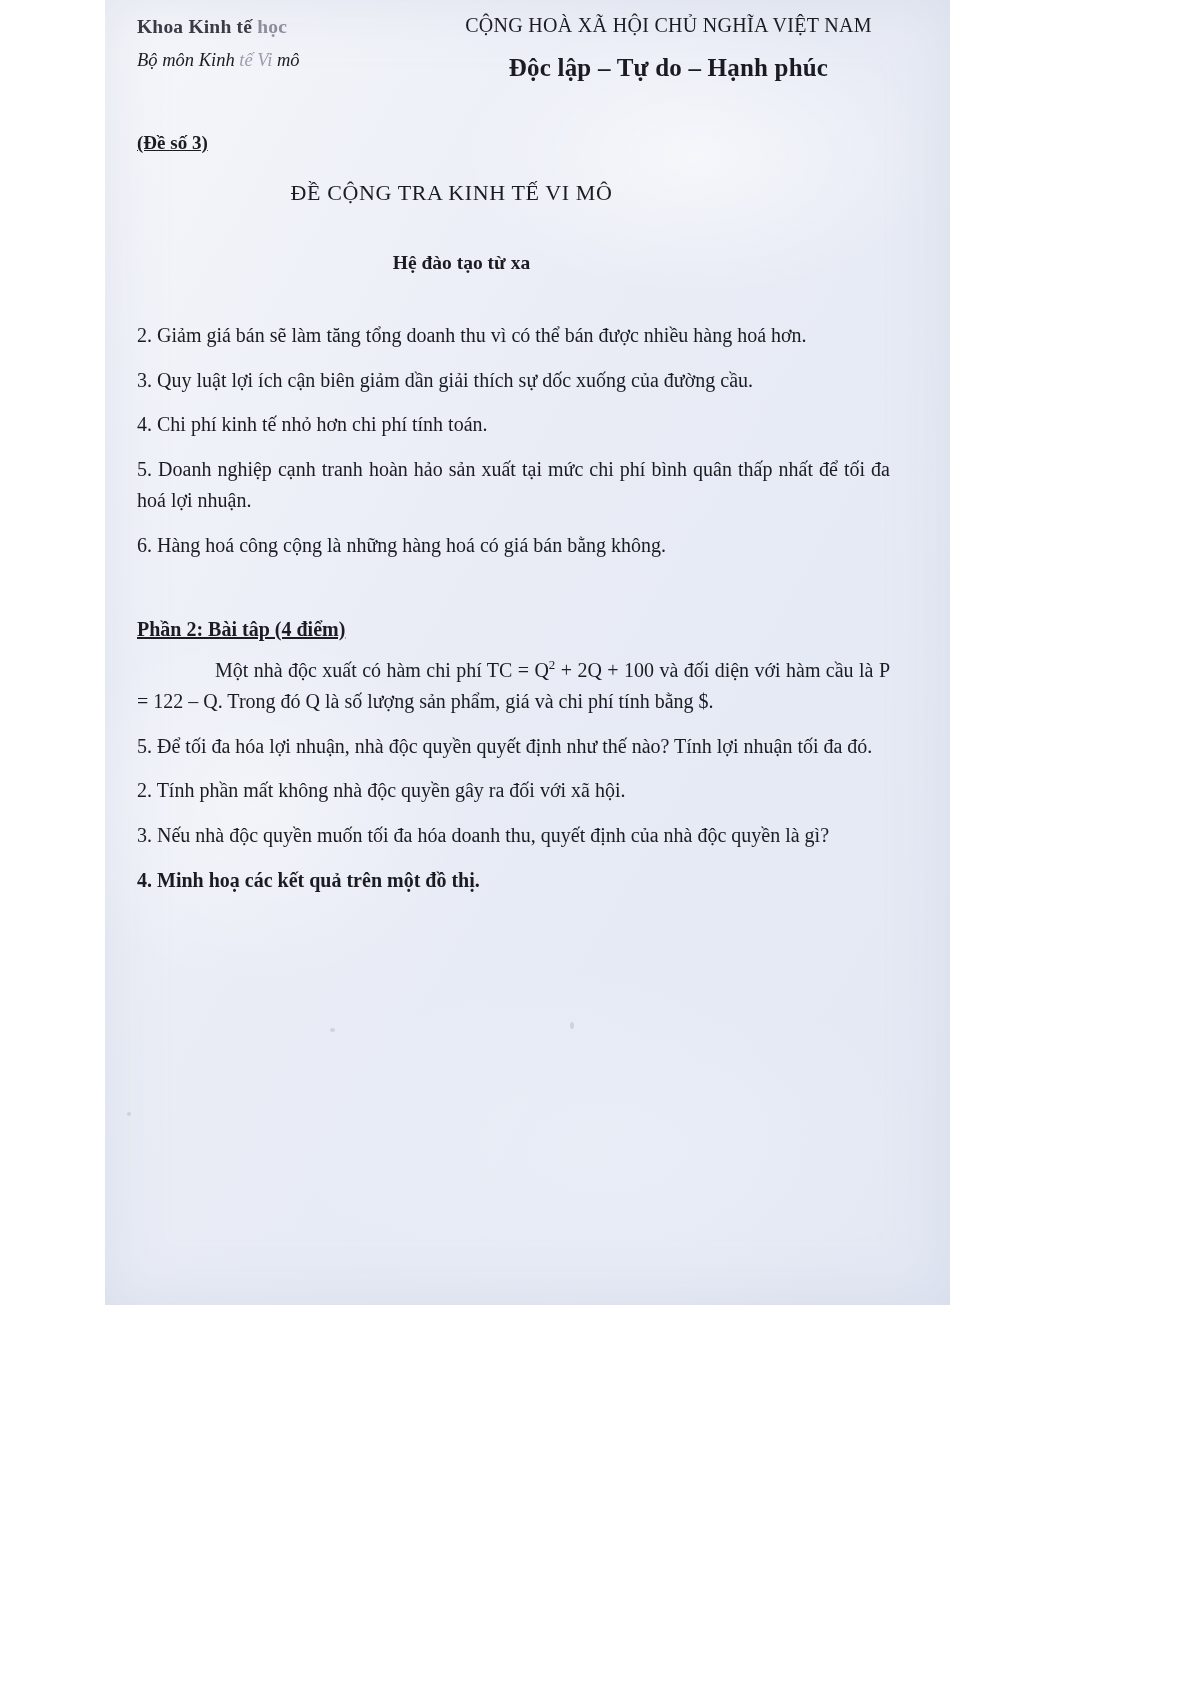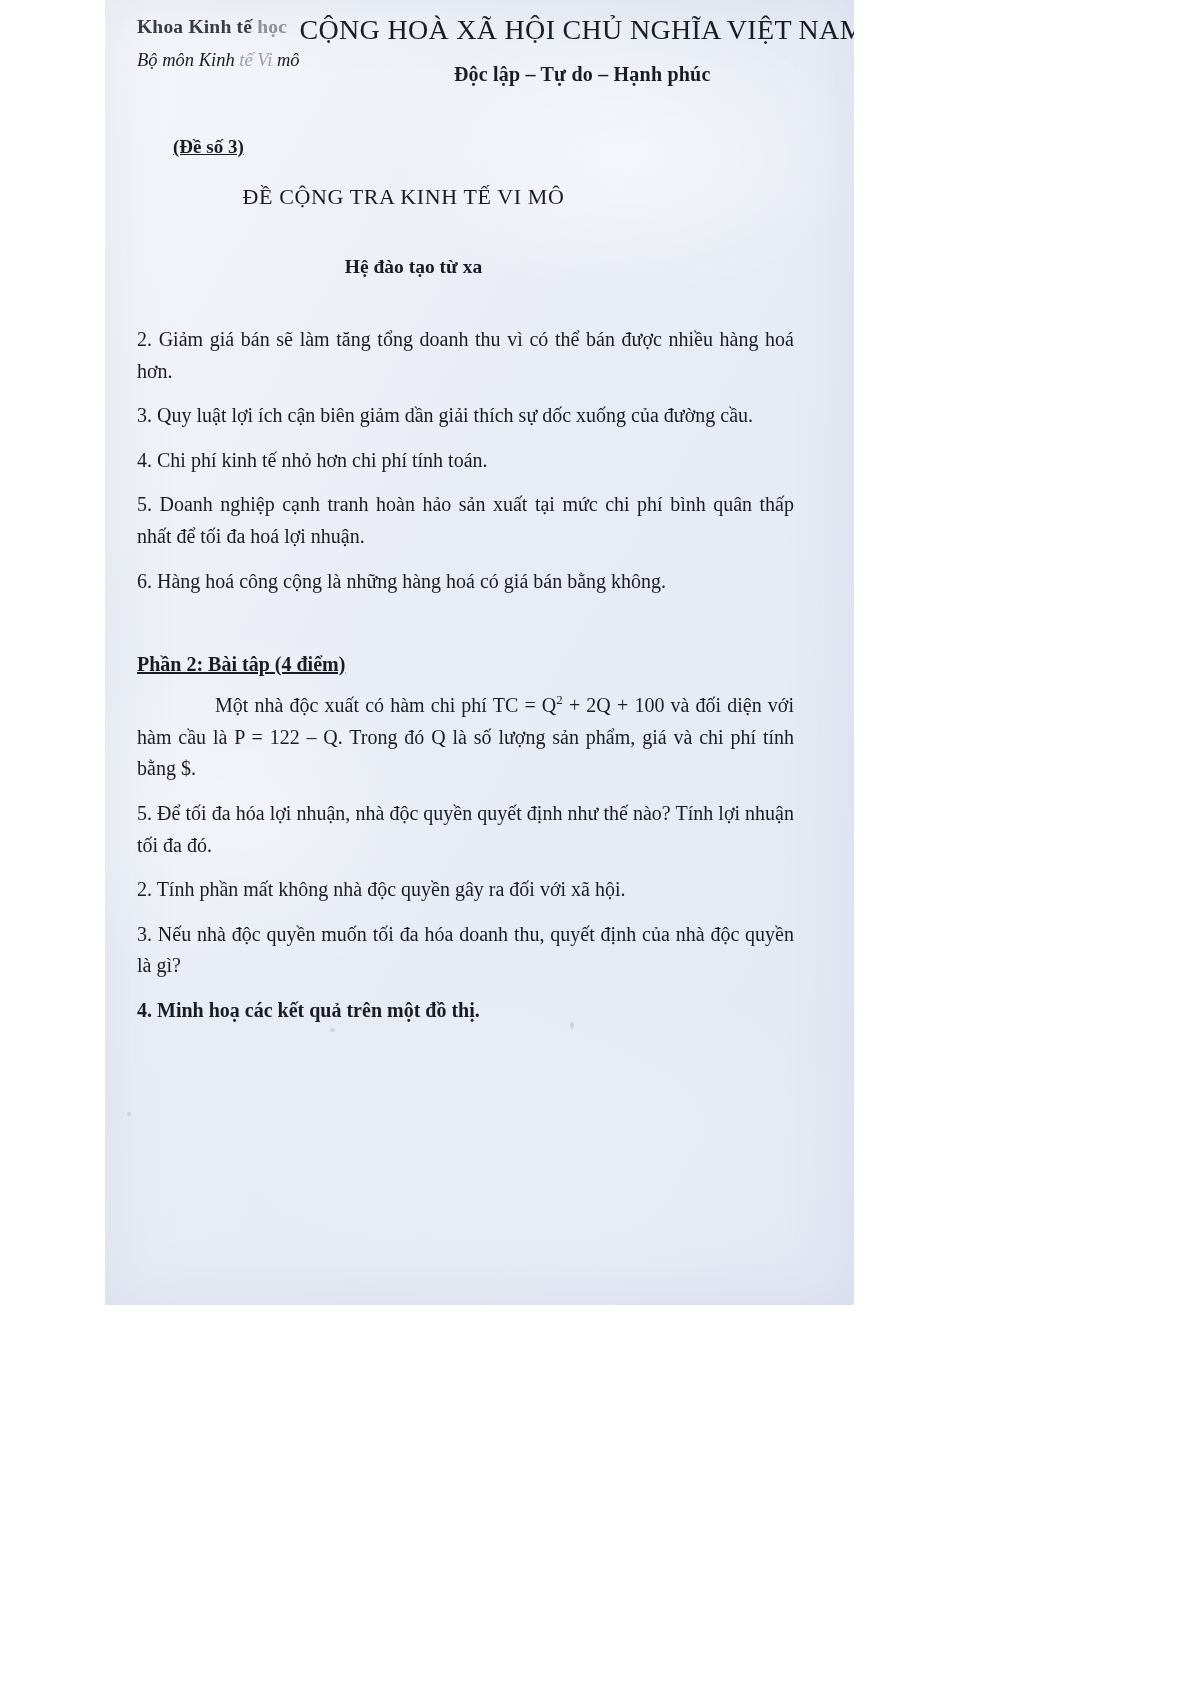--- a/index.html
+++ b/index.html
@@ -13,21 +13,21 @@
     position: relative;
     font-family: "Liberation Serif", serif;
     color: #1b1b22;
   }
 
   
   .scan-page {
     position: absolute;
     left: 105px;
     top: 0px;
-    width: 749px;
+    width: 845px;
     height: 1305px;
     background: #e9ecf5;
     background-image:
       linear-gradient(120deg, rgba(255,255,255,0.55) 0%, rgba(232,236,246,0.35) 45%, rgba(222,228,242,0.5) 100%);
     box-shadow: inset 0 0 60px rgba(190,198,218,0.35);
     overflow: hidden;
   }
   
   .scan-page::after {
     content: "";
@@ -72,39 +72,39 @@
     white-space: nowrap;
   }
   .dept .fade { color: #9a9cab; }
 
   .header-right {
     flex: 1;
     text-align: center;
     padding-top: 0px;
   }
   .nation {
-    font-size: 28px;
+    font-size: 20px;
     letter-spacing: 0.3px;
     white-space: nowrap;
   }
   .motto {
-    font-size: 20px;
+    font-size: 25px;
     font-weight: bold;
     margin-top: 17px;
     letter-spacing: 0.2px;
   }
 
   
   .code-line {
     margin-top: 50px;
     padding-left: 14px;
     font-size: 19px;
     font-weight: bold;
   }
-  .code-line span { text-decoration: underline; margin-left: 36px; }
+  .code-line span { text-decoration: underline; }
 
   .exam-title {
     text-align: center;
     font-size: 22px;
     margin-top: 26px;
     letter-spacing: 0.6px;
     padding-right: 130px;
   }
   .exam-sub {
     text-align: center;

